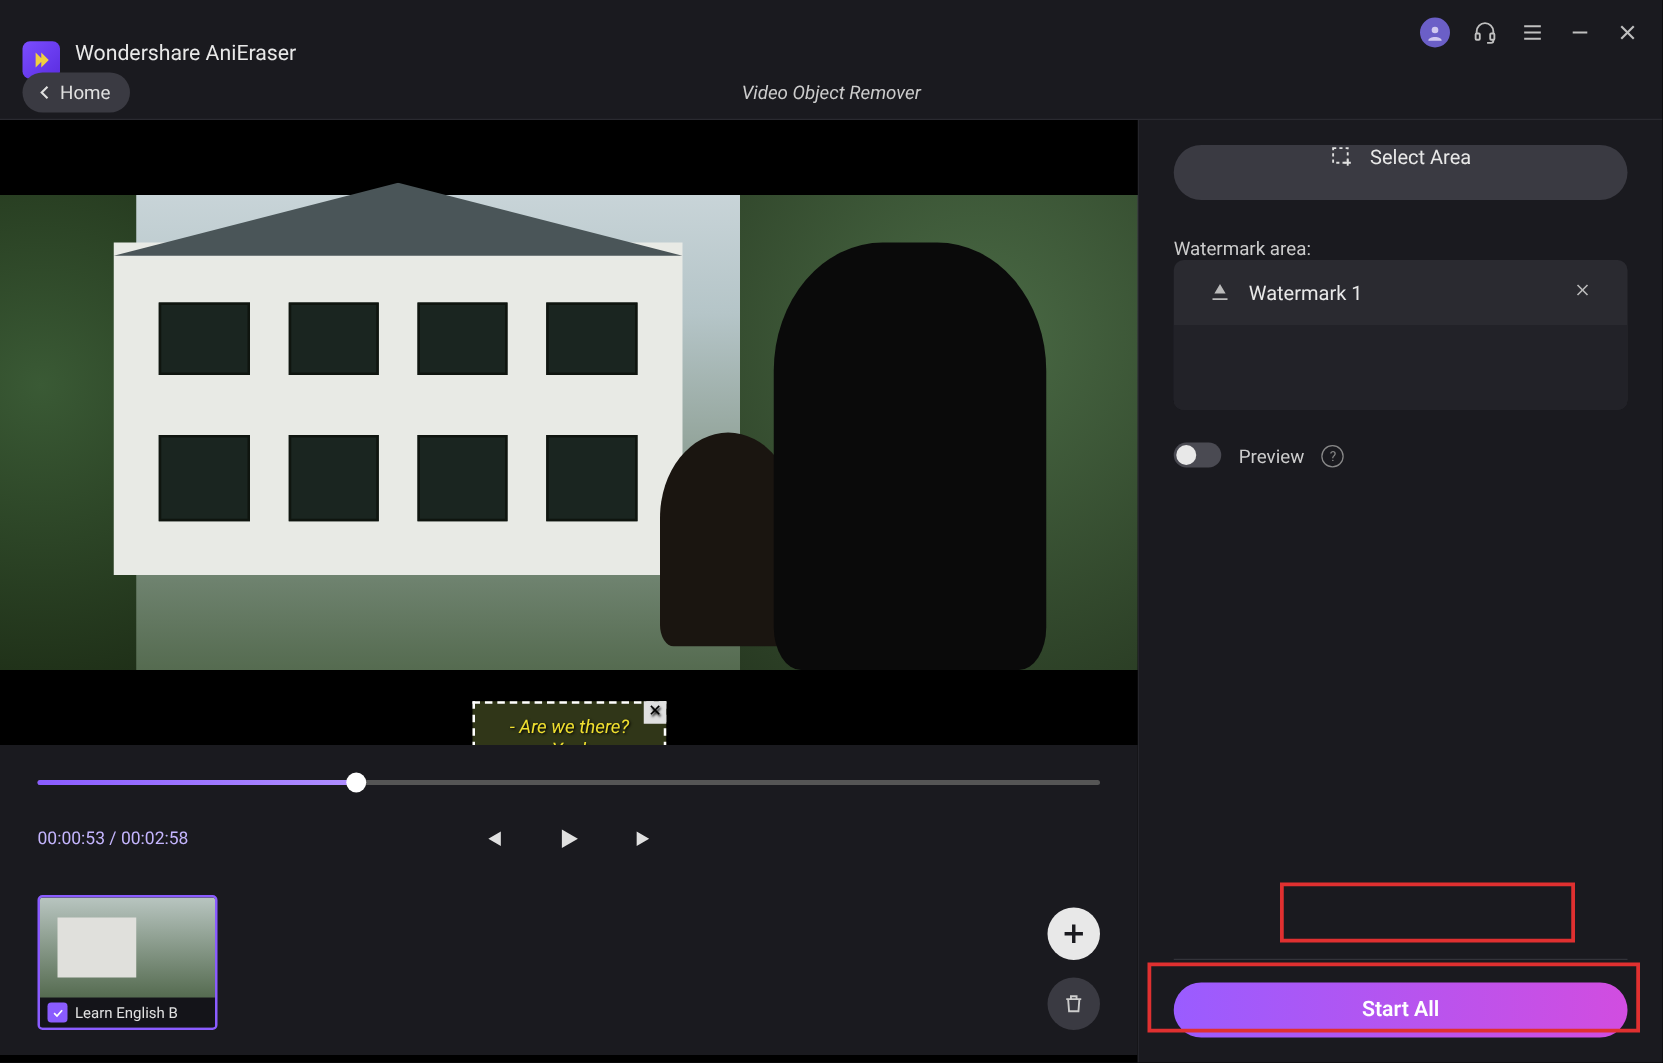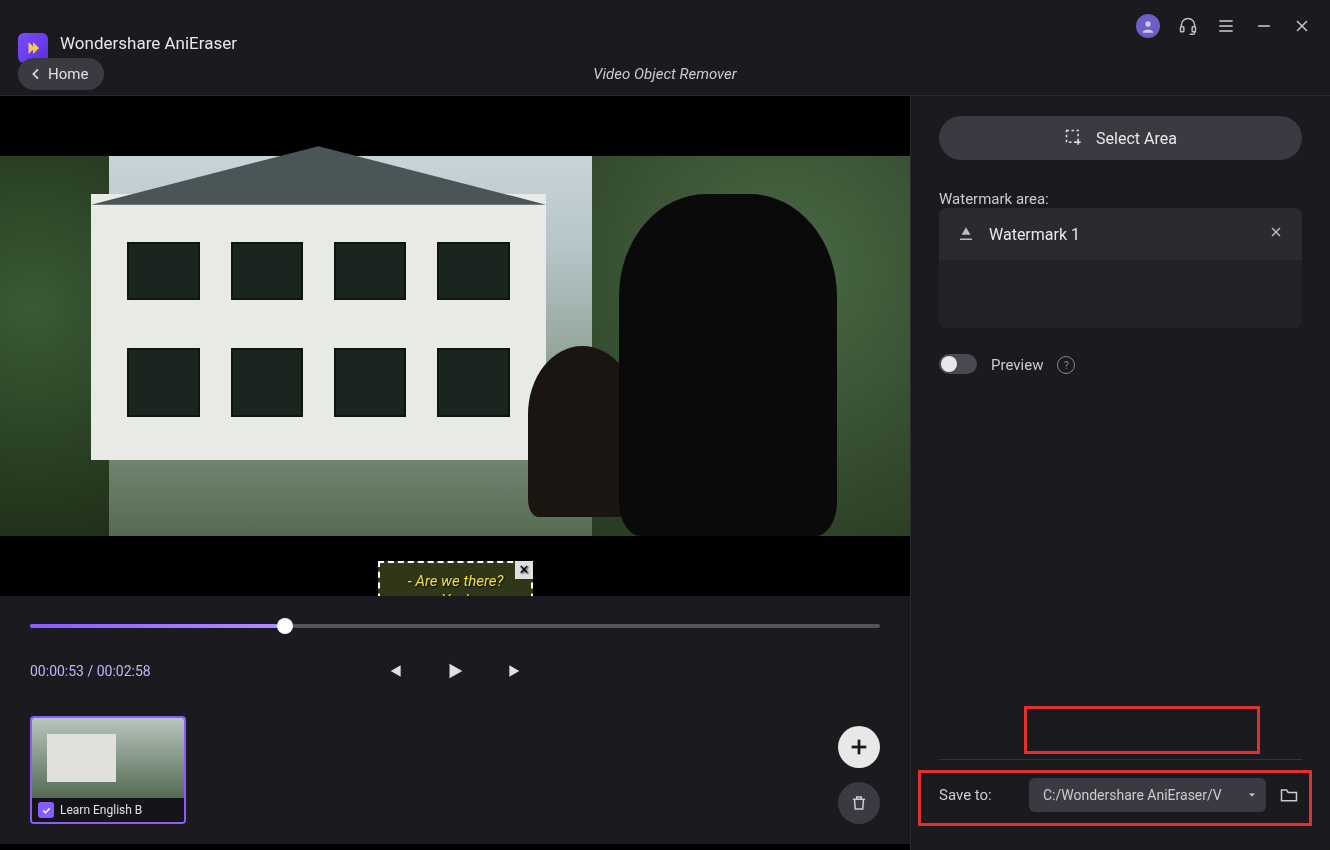--- a/index.html
+++ b/index.html
@@ -43,37 +43,37 @@
   .seek-track { position:absolute; top:8px; left:0; right:0; height:4px; background:#555; border-radius:2px; }
   .seek-fill { position:absolute; top:8px; left:0; height:4px; background: linear-gradient(90deg, #8a5cff, #b08fff); border-radius:2px; width:30%; }
   .seek-thumb { position:absolute; top:2px; width:16px; height:16px; background:#fff; border-radius:50%; left:calc(30% - 8px); cursor:pointer; }
   .playback-row { display:flex; align-items:center; justify-content:center; position:relative; height:30px; }
   .time-display { position:absolute; left:0; font-size:14px; color:#c4b5fd; }
   .pb-controls { display:flex; gap:40px; align-items:center; }
   .pb-btn { cursor:pointer; display:flex; align-items:center; justify-content:center; }
   .pb-btn svg { fill:#e0e0e0; }
 
   .clips-row { display:flex; align-items:flex-end; justify-content:space-between; padding: 20px 30px 20px; background:#1a1a1f; }
-  .clip-thumb { width:156px; border:2px solid #8a5cff; border-radius:4px; overflow:hidden; position:relative; }
+  .clip-thumb { width:144px; border:2px solid #8a5cff; border-radius:4px; overflow:hidden; position:relative; }
   .clip-img { height:80px; background: linear-gradient(180deg, #b8c5c0 0%, #556b50 100%); position:relative; }
   .clip-img::after { content:''; position:absolute; left:10%; top:20%; width:45%; height:60%; background:#e0e0dc; }
   .clip-label-row { display:flex; align-items:center; gap:6px; background:rgba(20,20,25,0.85); padding:4px 6px; font-size:12px; color:#e0e0e0; }
   .clip-check { width:16px; height:16px; background:#8a5cff; border-radius:3px; display:flex; align-items:center; justify-content:center; flex-shrink:0; }
   .clip-check svg { width:11px; height:11px; stroke:#fff; stroke-width:3; fill:none; }
   .clip-name { white-space:nowrap; overflow:hidden; text-overflow:ellipsis; }
   .side-actions { display:flex; flex-direction:column; gap:14px; }
   .circle-btn { width:42px; height:42px; border-radius:50%; display:flex; align-items:center; justify-content:center; cursor:pointer; }
   .circle-btn.add { background:#e8e8e8; }
   .circle-btn.del { background:#3a3a42; }
 
   .side-panel { width:420px; background:#1a1a1f; padding:20px 28px; display:flex; flex-direction:column; border-left:1px solid #2a2a30; }
-  .select-area-btn { background:#3a3a42; height:44px; border-radius:22px; display:flex; align-items:center; justify-content:center; gap:12px; cursor:pointer; font-size:16px; color:#e8e8e8; margin-bottom:30px; }
+  .select-area-btn { background:#3a3a42; height:44px; border-radius:22px; display:flex; align-items:flex-start; justify-content:center; gap:12px; cursor:pointer; font-size:16px; color:#e8e8e8; margin-bottom:30px; }
   .panel-label { font-size:15px; color:#ccc; }
   .wm-list { background:#2a2a30; border-radius:8px; min-height:120px; display:flex; flex-direction:column; }
-  .wm-item { display:flex; align-items:center; padding:16px 18px; gap:14px; color:#e8e8e8; font-size:16px; }
+  .wm-item { display:flex; align-items:center; padding:16px 28px; gap:14px; color:#e8e8e8; font-size:16px; }
   .wm-item .wm-close { margin-left:auto; cursor:pointer; }
   .wm-spacer { flex:1; background:#222228; border-radius: 0 0 8px 8px; }
   .preview-row { display:flex; align-items:flex-end; gap:14px; margin-top:26px; font-size:15px; color:#ccc; }
   .toggle { width:38px; height:20px; background:#4a4a52; border-radius:10px; position:relative; cursor:pointer; }
   .toggle::after { content:''; position:absolute; left:2px; top:2px; width:16px; height:16px; background:#e8e8e8; border-radius:50%; }
   .help-circ { width:18px; height:18px; border:1.5px solid #888; border-radius:50%; display:flex; align-items:center; justify-content:center; font-size:11px; color:#888; cursor:pointer; }
 
   .side-flex { flex:1; }
   .side-divider { height:1px; background:#333339; margin: 0 0 18px; }
   .save-row { display:flex; align-items:center; gap:10px; margin-bottom:18px; }
@@ -262,32 +262,21 @@
 
     <div class="preview-row">
       <div class="toggle"></div>
       <span>Preview</span>
       <div class="help-circ">?</div>
     </div>
 
     <div class="side-flex"></div>
     <div class="side-divider"></div>
 
-    <div class="save-row">
-      <div class="save-label">Save to:</div>
-      <div class="save-path">
-        <span>C:/Wondershare AniEraser/V</span>
-        <svg width="12" height="12" viewBox="0 0 24 24" fill="#ccc">
-            <path d="M6 9 l6 6 6 -6 Z"></path>
-          </svg>
-      </div>
-      <div class="folder-btn">
-        <svg width="20" height="20" viewBox="0 0 24 24" fill="none" stroke="#ccc" stroke-width="1.8">
-            <path d="M3 6 h6 l2 3 h10 v10 H3 Z"></path>
-          </svg>
-      </div>
-    </div>
-
+
+    <div class="start-btn">
+      <span>Start All</span>
+    </div>
   </div>
 </div>
 
 <div class="hl-red hl-path"></div>
 <div class="hl-red hl-start"></div>
 
 </body></html>

